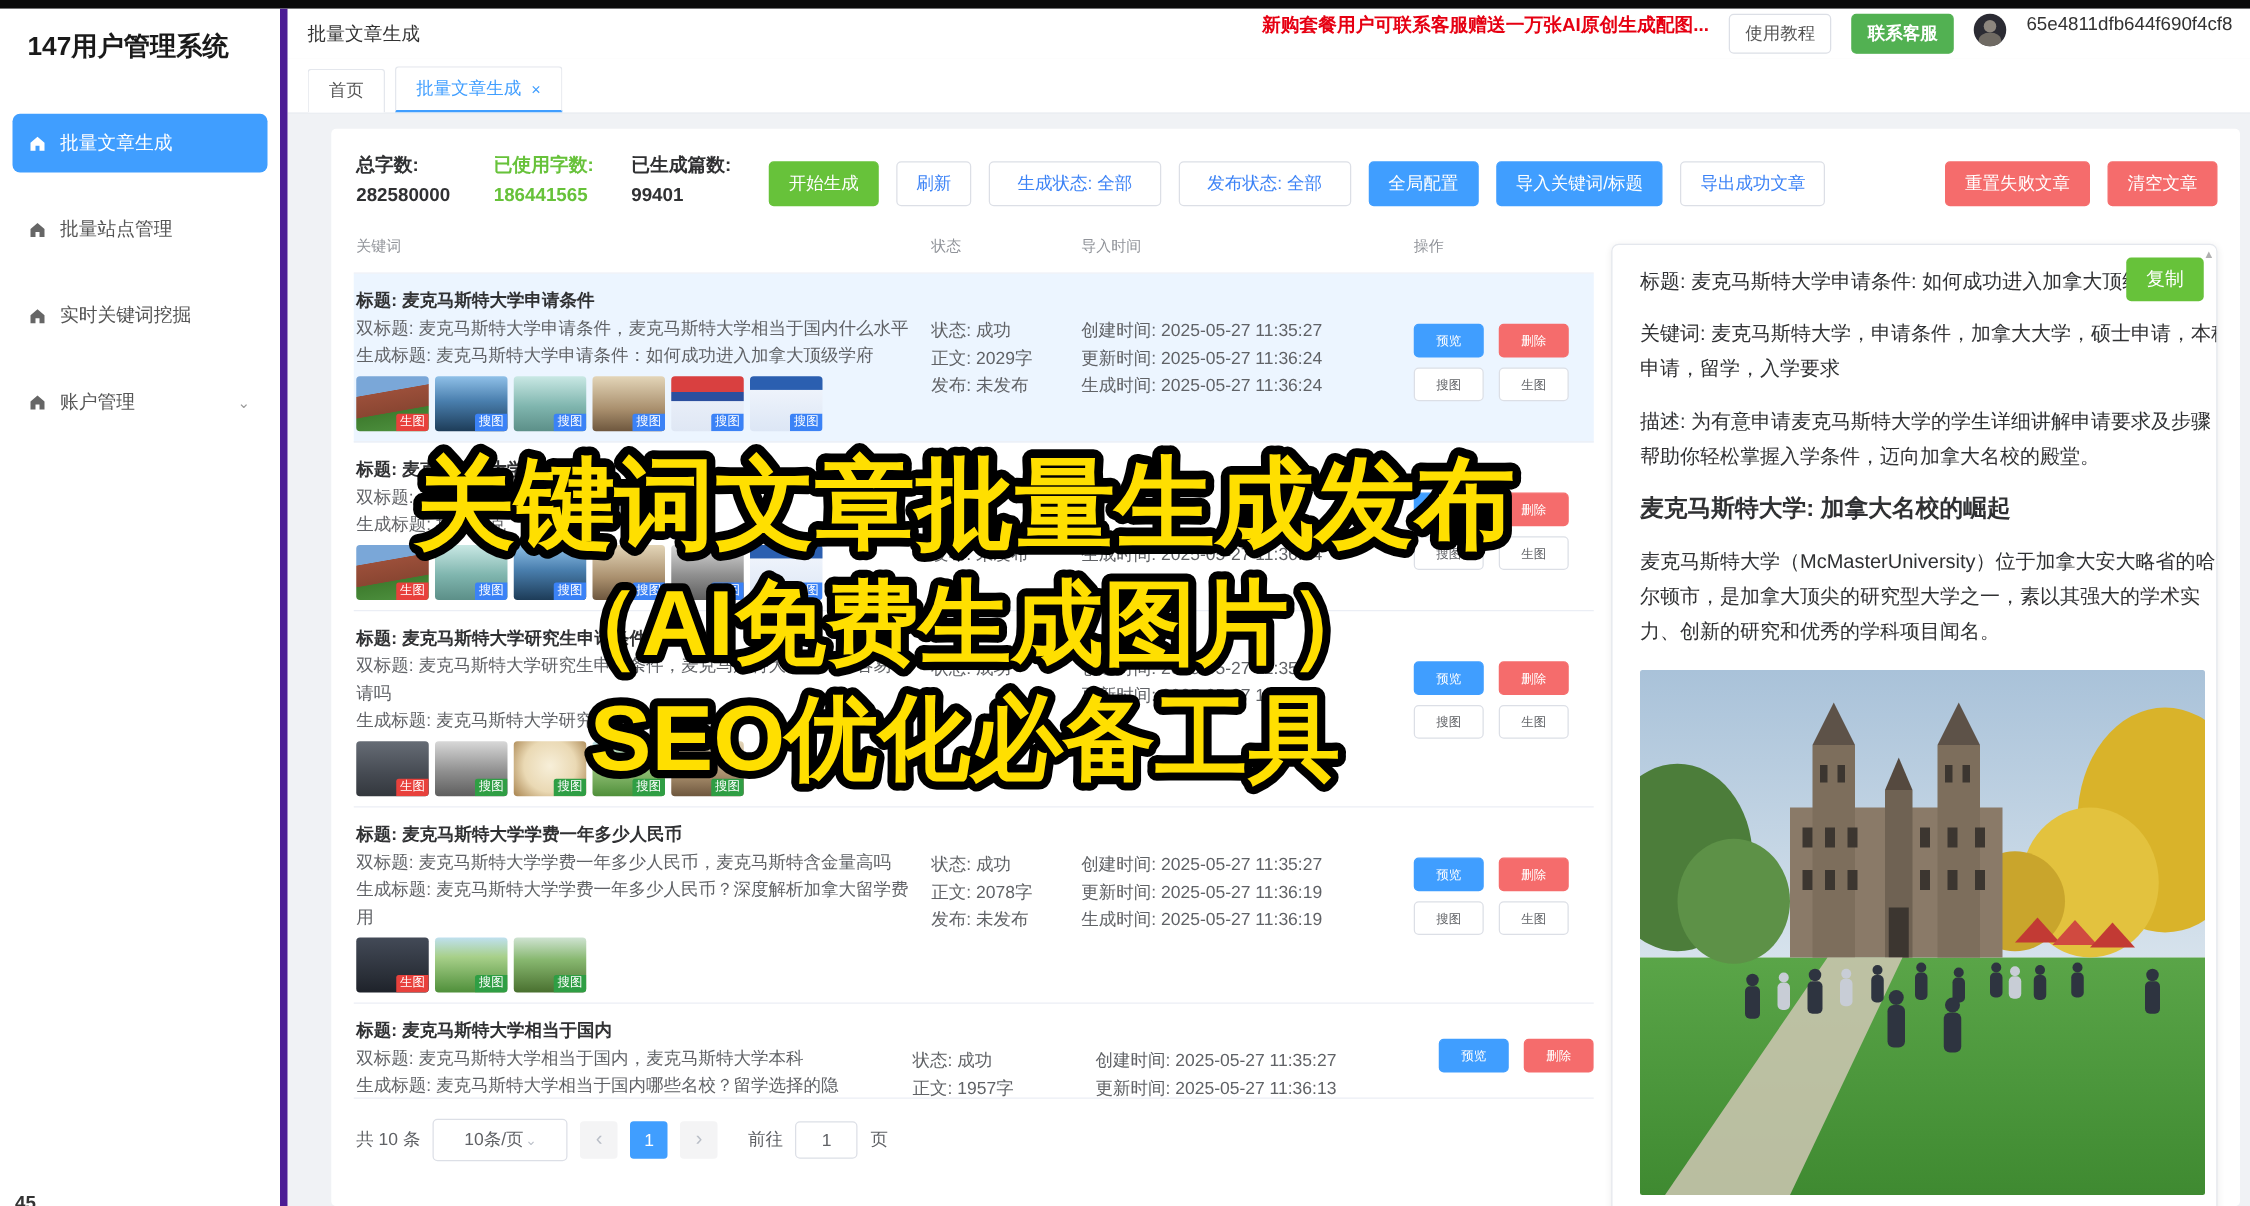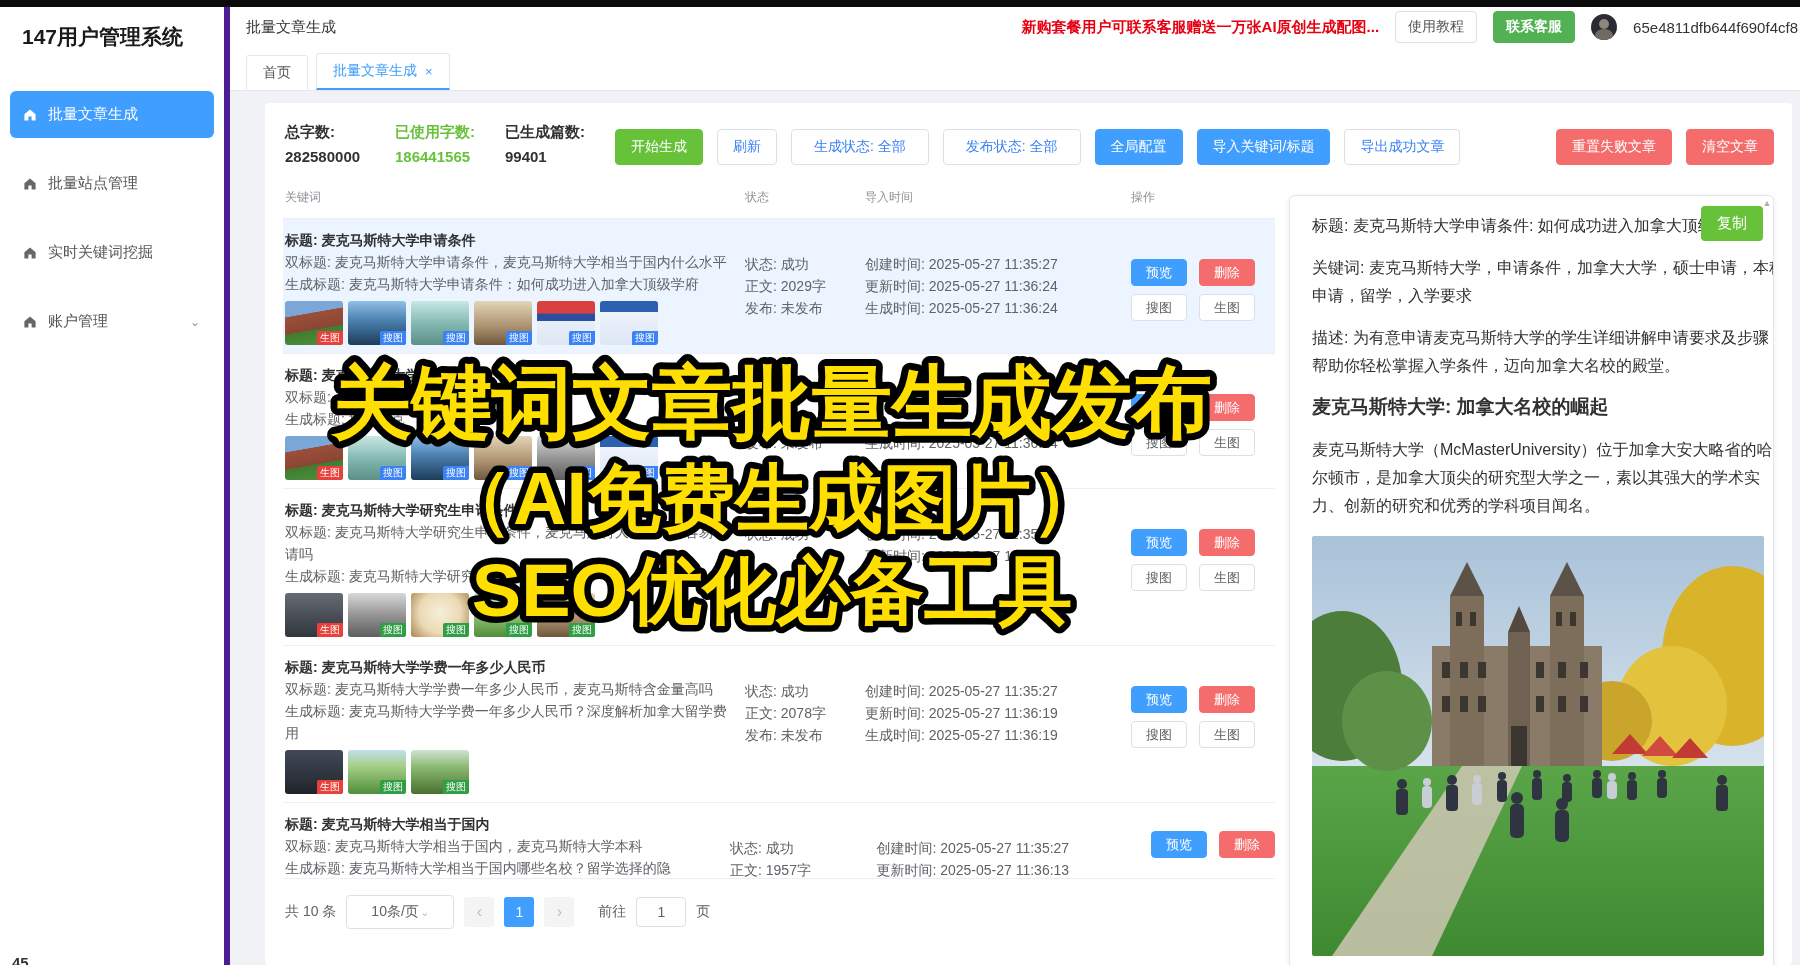--- a/index.html
+++ b/index.html
@@ -17,21 +17,21 @@
   .mitem { display:flex; align-items:center; gap:10px; padding:14px 12px; border-radius:6px; font-size:15px; color:#555; cursor:pointer; position:relative; }
   .mitem.active { background:#409eff; color:#fff; }
   .mitem .hicon { width:16px; height:16px; flex-shrink:0; }
   .mitem .chev { position:absolute; right:14px; color:#999; font-size:12px; }
   .side-partial { position:absolute; left:12px; bottom:-6px; font-size:15px; font-weight:bold; color:#333; }
 
   
   .main { flex:1; display:flex; flex-direction:column; min-width:0; }
   .header { height:40px; background:#fff; display:flex; align-items:center; padding:0 0 0 16px; }
   .crumb { font-size:15px; color:#333; }
-  .hright { margin-left:auto; display:flex; align-items:center; gap:16px; padding-right:2px; }
+  .hright { margin-left:auto; display:flex; align-items:flex-start; gap:16px; padding-right:14px; }
   .announce { color:#e60012; font-weight:bold; font-size:15px; }
   .hbtn { font-size:14px; padding:6px 12px; border:1px solid #dcdfe6; border-radius:4px; background:#fff; color:#555; cursor:pointer; }
   .hbtn.green { background:#52b152; border-color:#52b152; color:#fff; font-weight:bold; }
   .avatar { width:26px; height:26px; border-radius:50%; background:#2b2b33; position:relative; overflow:hidden; flex-shrink:0; }
   .avatar::before { content:""; position:absolute; top:5px; left:8px; width:10px; height:10px; border-radius:50%; background:#8d867e; }
   .avatar::after { content:""; position:absolute; top:15px; left:4px; width:18px; height:12px; border-radius:50% 50% 0 0; background:#6f6a63; }
   .uid { font-size:15px; color:#333; white-space:nowrap; overflow:hidden; max-width:186px; }
 
   .tabbar { height:44px; background:#fff; border-bottom:1px solid #e4e7ed; display:flex; align-items:flex-end; gap:8px; padding:0 0 0 16px; }
   .tab { font-size:14px; padding:8px 16px; border:1px solid #e4e7ed; border-bottom:none; border-radius:3px 3px 0 0; color:#555; background:#fff; cursor:pointer; }
@@ -62,21 +62,21 @@
   .col-kw { width:452px; } .col-st { width:112px; } .col-tm { width:258px; } .col-act { width:140px; }
 
   .trow { display:flex; gap:8px; padding:10px 0 8px 2px; border-bottom:1px solid #ebeef5; }
   .trow.hl { background:#ecf5ff; }
   .trow .t-title { font-size:14px; font-weight:bold; color:#303133; line-height:22px; }
   .trow .t-sub { font-size:14px; color:#606266; line-height:22px; }
   .trow .col-st, .trow .col-tm { padding-top:24px; font-size:14px; color:#606266; }
   .trow .col-st div, .trow .col-tm div { height:22px; line-height:22px; white-space:nowrap; }
   .trow .col-act { padding-top:30px; }
   .arow { display:flex; gap:12px; margin-bottom:8px; }
-  .abtn { width:56px; height:27px; border-radius:4px; font-size:13px; border:1px solid #dcdfe6; background:#fff; color:#606266; cursor:pointer; }
+  .abtn { width:56px; height:27px; border-radius:4px; font-size:10px; border:1px solid #dcdfe6; background:#fff; color:#606266; cursor:pointer; }
   .abtn.primary { background:#409eff; border-color:#409eff; color:#fff; }
   .abtn.danger { background:#f56c6c; border-color:#f56c6c; color:#fff; }
   .trow.clip { height:76px; overflow:hidden;gap:48px; }
 
   .thumbs { display:flex; gap:5px; margin-top:6px; }
   .thumb { width:58px; height:44px; border-radius:3px; position:relative; overflow:hidden; flex-shrink:0; cursor:pointer; }
   .ttag { position:absolute; right:0; bottom:0; font-size:10px; line-height:14px; padding:0 3px; color:#fff; border-radius:2px 0 0 0; }
   .ttag.red { background:#e8413c; } .ttag.blue { background:#3b82f6; } .ttag.green { background:#2f9e44; }
   .th-campus { background:linear-gradient(170deg,#7aa7d8 0%,#7aa7d8 30%,#9b4f3a 31%,#8a4632 62%,#3f7d2f 63%,#4f9340 100%); }
   .th-city { background:linear-gradient(180deg,#8fc0e8 0%,#4a7fae 45%,#1d3c58 100%); }

